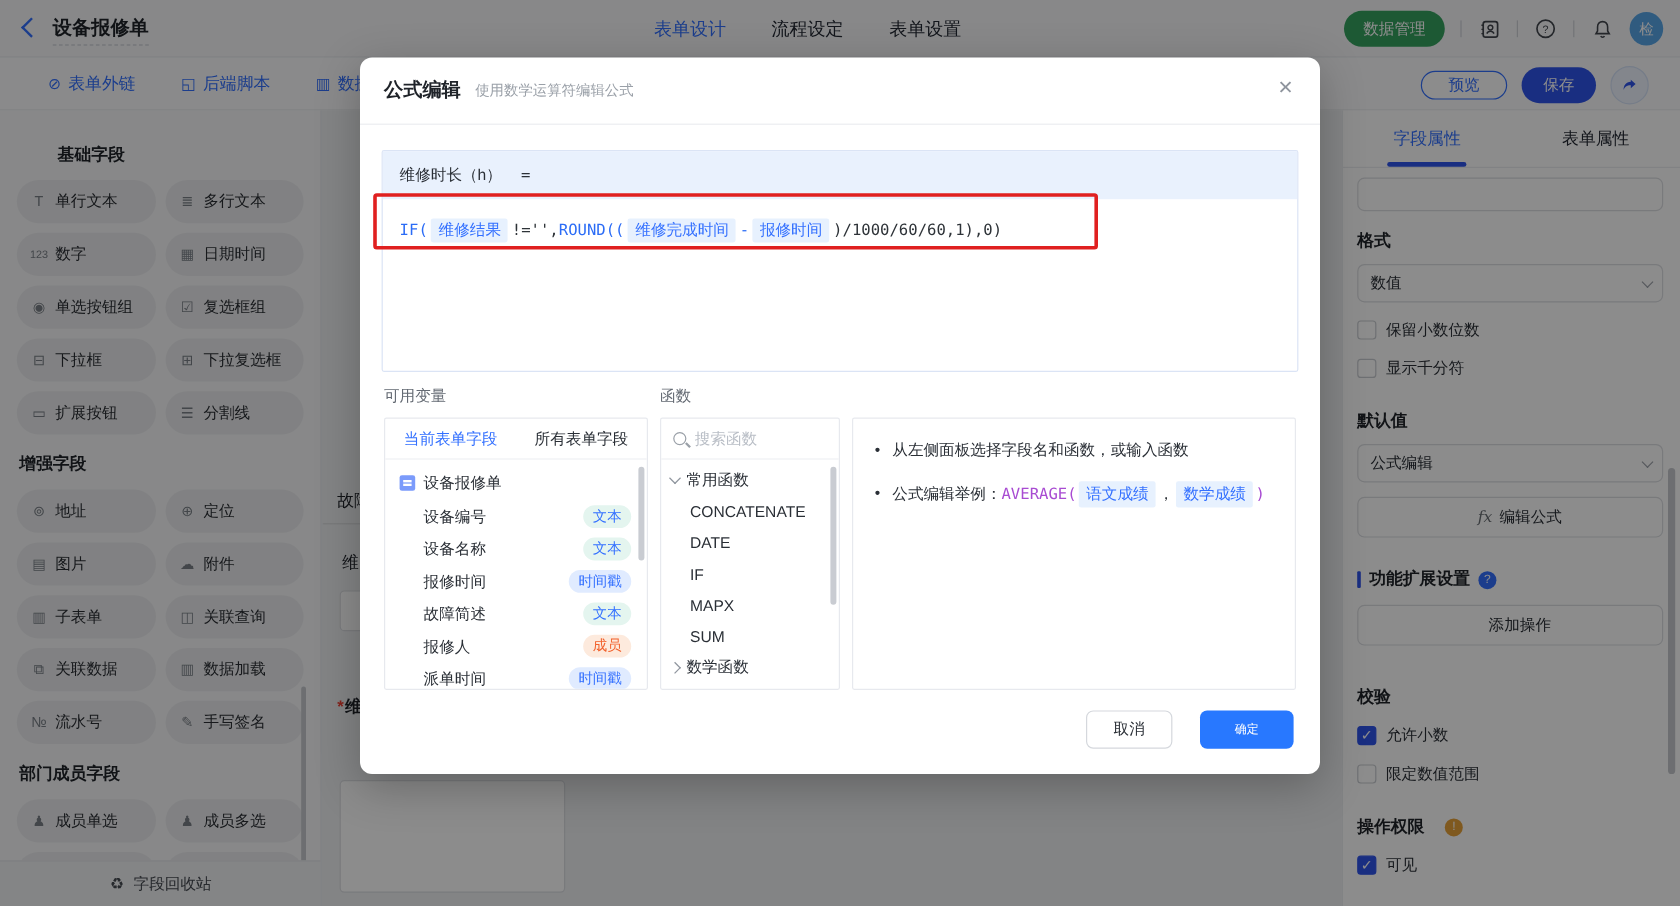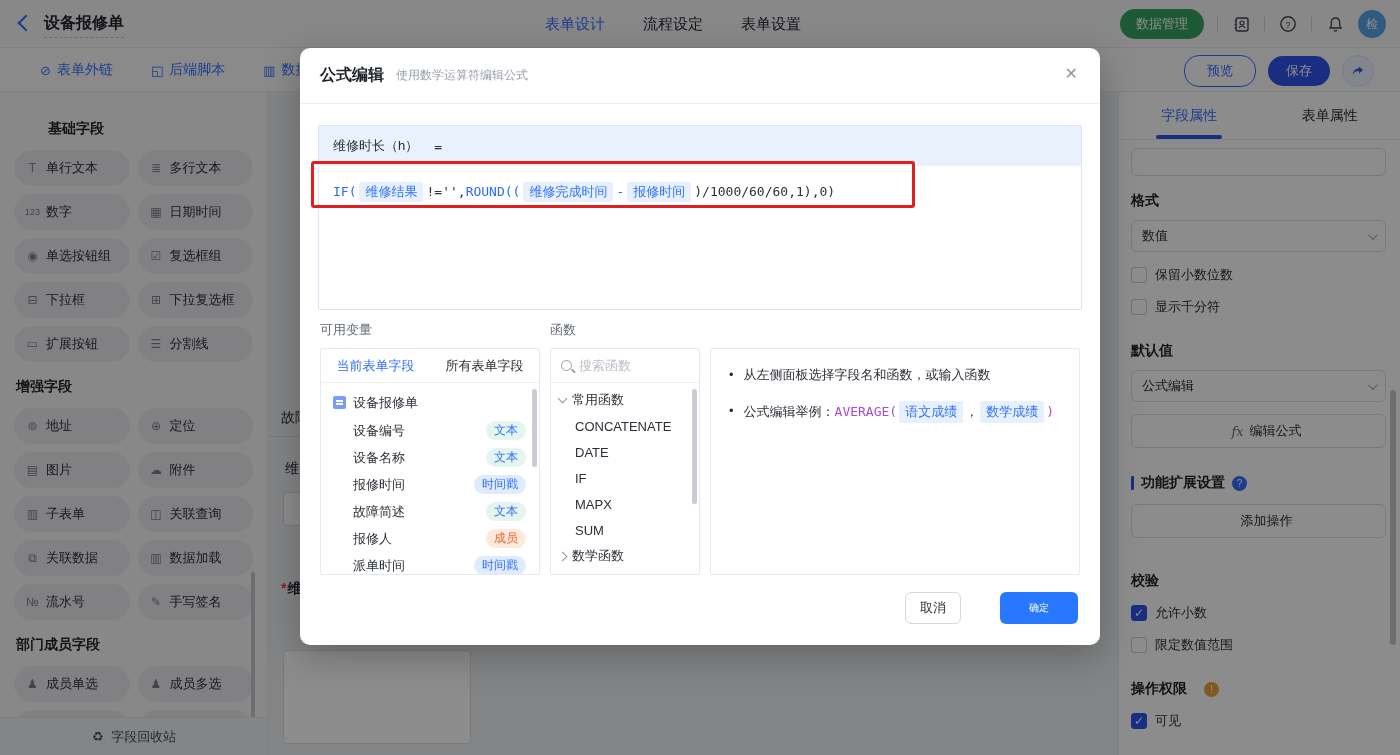--- a/index.html
+++ b/index.html
@@ -18,21 +18,21 @@
   .vsep { width:1px; height:14px; background:#cfd2d7; }
   .tbicon { width:20px; height:20px; display:flex; align-items:center; justify-content:center; color:#42464d; }
   .avatar { width:28px; height:28px; border-radius:50%; background:#58A6E8; color:#fff; font-size:12px; display:flex; align-items:center; justify-content:center; }
 
   
   .toolbar { position:absolute; left:0; top:48px; width:1400px; height:44px; background:#fbfcfd; border-bottom:1px solid #ebedf0; }
   .tool-links { position:absolute; left:40px; top:0; height:44px; display:flex; align-items:center; gap:38px; }
   .tool-link { display:flex; align-items:center; gap:6px; color:#3370FF; font-size:14px; }
   .tool-link .g { font-size:13px; }
   .tool-btns { position:absolute; right:26px; top:7px; display:flex; align-items:center; gap:12px; }
-  .btn-preview { height:32px; padding:0 22px; border-radius:15px; border:1px solid #3370FF; color:#3370FF; background:#fff; font-size:13px; display:flex; align-items:center; }
+  .btn-preview { height:24px; padding:0 22px; border-radius:15px; border:1px solid #3370FF; color:#3370FF; background:#fff; font-size:13px; display:flex; align-items:center; }
   .btn-save { height:30px; padding:0 18px; border-radius:15px; background:#2F54EB; color:#fff; font-size:13px; display:flex; align-items:center; }
   .btn-share { width:32px; height:32px; border-radius:50%; background:#eef4ff; border:1px solid #d6e2f8; display:flex; align-items:center; justify-content:center; }
 
   
   .sidebar { position:absolute; left:0; top:92px; width:268px; height:663px; background:#f7f8fa; border-right:1px solid #e8eaee; padding:14px 14px 0 14px; overflow:hidden; }
   .sec-title { font-size:14px; font-weight:bold; color:#1f2329; margin:16px 0 12px 2px; }
   .sec-title:first-child { margin-top:14px;margin-left:34px; }
   .grid { display:grid; grid-template-columns:1fr 1fr; gap:8px; }
   .pill { height:36px; background:#ececee; border-radius:18px; display:flex; align-items:center; gap:6px; padding:0 11px; font-size:13px; color:#2a2e34; white-space:nowrap; overflow:hidden; }
   .pill .ic { color:#7a8088; font-size:12px; flex:none; width:15px; text-align:center; }
@@ -113,21 +113,21 @@
   .tw.right { transform:rotate(-45deg); }
   .fitem { height:26px; display:flex; align-items:center; padding-left:24px; font-size:13px; color:#2a2f36; }
   .f-scroll { position:absolute; right:2px; top:40px; width:5px; height:115px; border-radius:3px; background:#c9ccd2; }
 
   .helpbox { left:410px; width:370px; padding:16px 18px; }
   .hline { display:flex; gap:10px; font-size:13px; color:#2a2f36; margin-bottom:16px; line-height:20px; }
   .dot { flex:none; margin-top:0; }
   .avg { color:#a84bd2; font-family:"DejaVu Sans Mono",monospace; }
   .hchip { display:inline-block; background:#e7f1fe; color:#3370FF; padding:1px 6px; border-radius:2px; margin:0 2px; }
 
-  .m-cancel { position:absolute; left:605px; top:544px; width:56px; height:32px; border:1px solid #d5d8dd; border-radius:6px; background:#fff; font-size:13px; color:#2a2f36; display:flex; align-items:center; justify-content:center; }
+  .m-cancel { position:absolute; left:605px; top:544px; width:72px; height:32px; border:1px solid #d5d8dd; border-radius:6px; background:#fff; font-size:13px; color:#2a2f36; display:flex; align-items:center; justify-content:center; }
   .m-ok { position:absolute; left:700px; top:544px; width:78px; height:32px; border-radius:6px; background:#2878FF; font-size:10px; color:#fff; display:flex; align-items:center; justify-content:center; }
 
   .mag { width:11px; height:11px; border:1.5px solid #9aa0a8; border-radius:50%; position:relative; flex:none; }
   .mag::after { content:""; position:absolute; left:9px; top:9px; width:5px; height:1.5px; background:#9aa0a8; transform:rotate(45deg); }
 </style>
 </head>
 <body>
 
 <div id="stage">
 

